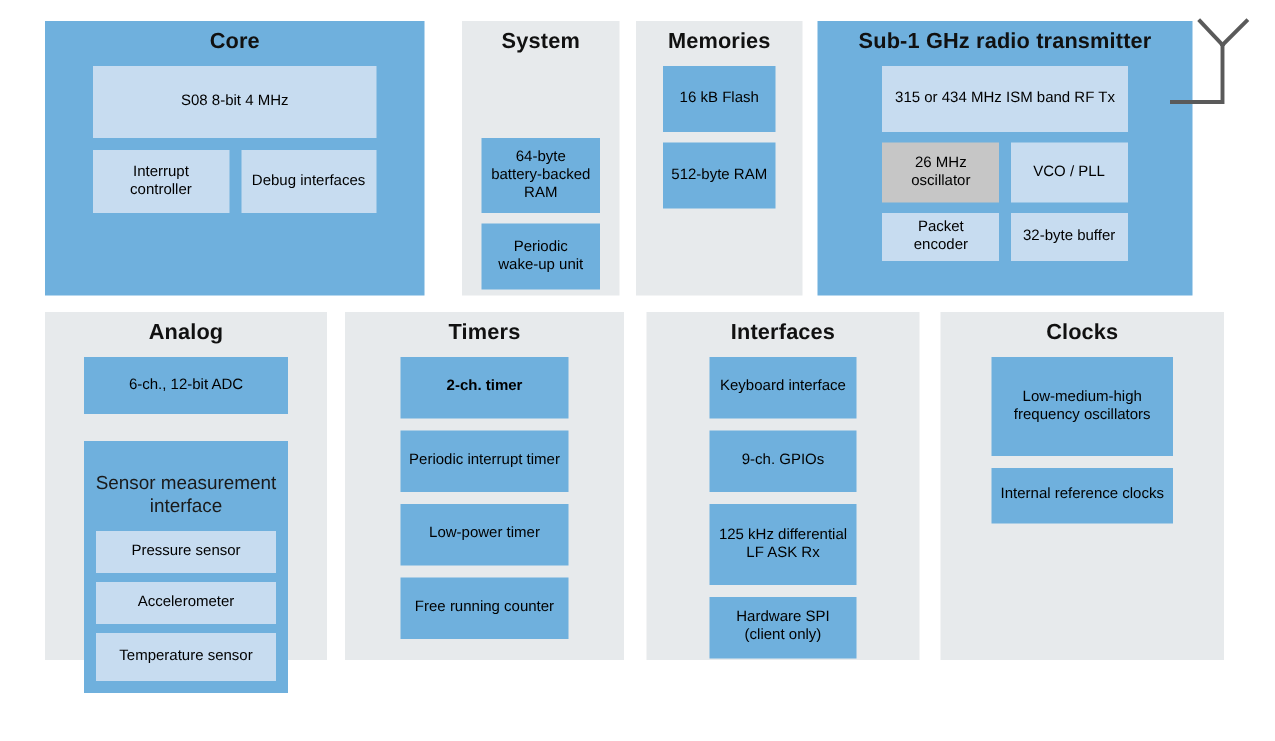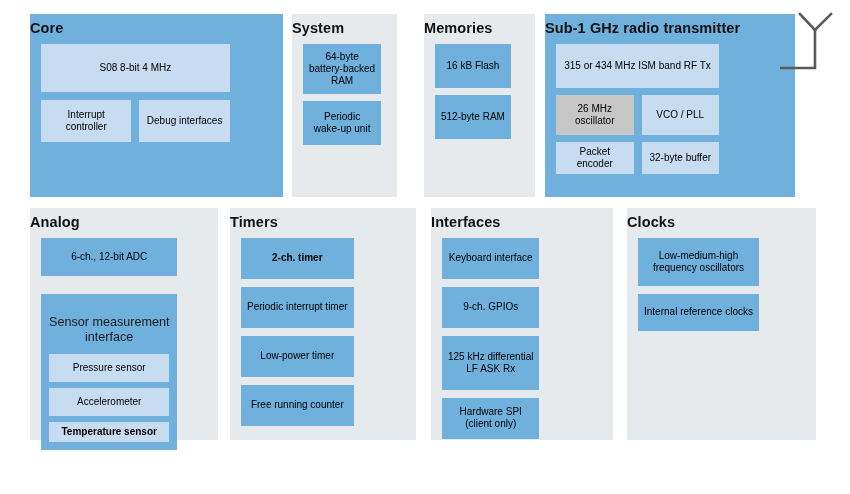--- a/index.html
+++ b/index.html
@@ -20,21 +20,21 @@
     height: 494px;
     background: #ffffff;
   }
 
   
   .panel {
     position: absolute;
     box-sizing: border-box;
     display: flex;
     flex-direction: column;
-    align-items: flex-start;
+    align-items: center;
   }
   .panel.grey   { background: #e7eaec; }
   .panel.blue   { background: #6fb0dd; }
 
   .panel-title {
     font-size: 14.5px;
     font-weight: bold;
     text-align: center;
     color: #111111;
     line-height: 1.1;
@@ -116,21 +116,21 @@
       <div class="block lightblue" style="height:48px;">S08 8-bit 4 MHz</div>
       <div style="display:flex; gap:8px;">
         <div class="block lightblue" style="flex:1; height:42px;">Interrupt
 controller</div>
         <div class="block lightblue" style="flex:1; height:42px;">Debug
 interfaces</div>
       </div>
     </div>
   </div>
 
-  <div class="panel grey" style="left:292px; top:14px; width:105px; height:183px;">
+  <div class="panel grey" style="left:308px; top:14px; width:105px; height:183px;gap:48px;">
     <div class="panel-title">System</div>
     <div class="panel-body" style="padding:0 11px; gap:7px;">
       <div class="block midblue" style="height:50px; white-space:pre-line;">64-byte
 battery-backed
 RAM</div>
       <div class="block midblue" style="height:44px; white-space:pre-line;">Periodic
 wake-up unit</div>
     </div>
   </div>
 
@@ -170,21 +170,21 @@
 
   <div class="panel grey" style="left:30px; top:208px; width:188px; height:232px;">
     <div class="panel-title">Analog</div>
     <div class="panel-body" style="padding:0 11px; gap:18px;">
       <div class="block midblue" style="height:38px;">6-ch., 12-bit ADC</div>
       <div class="group-block">
         <div class="group-title" style="white-space:pre-line;">Sensor measurement
 interface</div>
         <div class="block lightblue" style="height:28px;">Pressure sensor</div>
         <div class="block lightblue" style="height:28px;">Accelerometer</div>
-        <div class="block lightblue" style="height:20px;font-weight:bold;">Temperature sensor</div>
+        <div class="block lightblue" style="height:32px;">Temperature sensor</div>
       </div>
     </div>
   </div>
 
   <div class="panel grey" style="left:230px; top:208px; width:186px; height:232px;">
     <div class="panel-title">Timers</div>
     <div class="panel-body" style="padding:0 11px; gap:8px;">
       <div class="block midblue" style="height:41px;font-weight:bold;">2-ch. timer</div>
       <div class="block midblue" style="height:41px;">Periodic interrupt timer</div>
       <div class="block midblue" style="height:41px;">Low-power timer</div>
@@ -200,20 +200,20 @@
       <div class="block midblue" style="height:54px; white-space:pre-line;">125 kHz differential
 LF ASK Rx</div>
       <div class="block midblue" style="height:41px; white-space:pre-line;">Hardware SPI
 (client only)</div>
     </div>
   </div>
 
   <div class="panel grey" style="left:627px; top:208px; width:189px; height:232px;">
     <div class="panel-title">Clocks</div>
     <div class="panel-body" style="padding:0 11px; gap:8px;">
-      <div class="block midblue" style="height:48px; white-space:pre-line;">Low-medium-high
+      <div class="block midblue" style="height:66px; white-space:pre-line;">Low-medium-high
 frequency oscillators</div>
       <div class="block midblue" style="height:37px;">Internal reference clocks</div>
     </div>
   </div>
 
 
 </div>
 
 </body></html>

